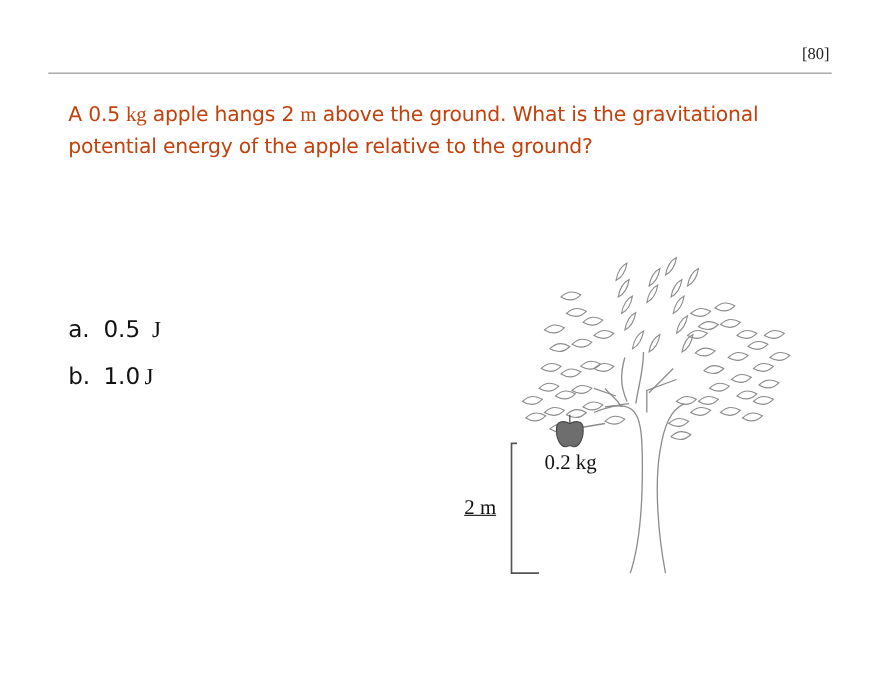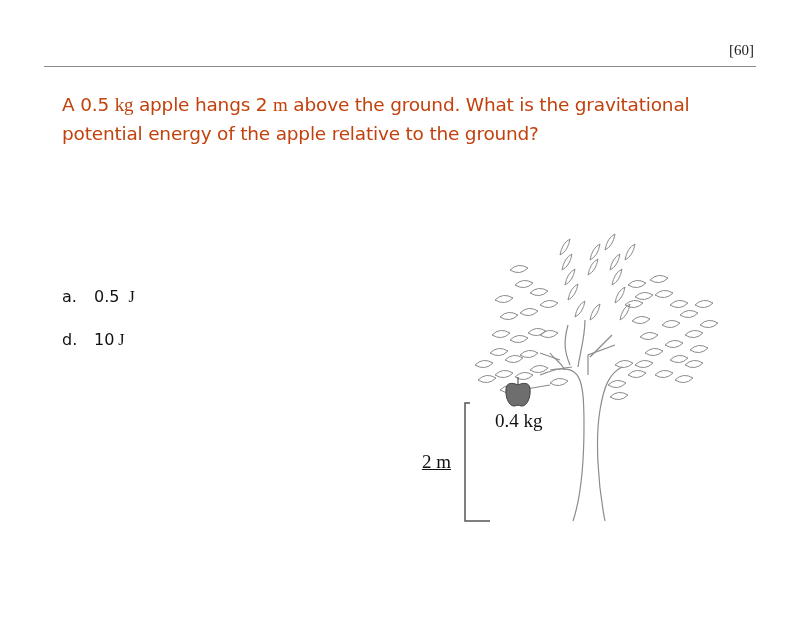--- a/index.html
+++ b/index.html
@@ -20,46 +20,46 @@
 
     .question {
       position: absolute; left: 62px; top: 90px; width: 700px;
       font-family: "DejaVu Sans", sans-serif; font-size: 18.5px; line-height: 29px;
       color: #c2410c; letter-spacing: -0.2px;
     }
     .question .unit { font-family: "Liberation Serif", serif; font-size: 19px; }
 
     .options { position: absolute; left: 62px; top: 287px; }
     .option {
-      font-family: "DejaVu Sans", sans-serif; font-size: 16px; height: 42.5px;
+      font-family: "DejaVu Sans", sans-serif; font-size: 21px; height: 42.5px;
       color: #111; white-space: nowrap;
     }
     .option .letter { display: inline-block; width: 32px; }
     .option .unit { font-family: "Liberation Serif", serif; margin-left: 4px; }
 
     .figure { position: absolute; left: 400px; top: 225px; width: 330px; height: 310px; }
     .fig-label { position: absolute; font-family: "Liberation Serif", serif; font-size: 19px; color: #111; }
   </style>
 </head>
 <body>
 
 <div class="header">
-  <div class="page-num">[60]</div>
+  <div class="page-num">[80]</div>
 </div>
 
 <div class="question">
   <span>A 0.5 </span><span class="unit">kg</span><span> apple hangs 2 </span><span class="unit">m</span><span> above the ground.  What is the gravitational potential energy of the apple relative to the ground?</span>
 </div>
 
 <div class="options">
   <div class="option">
     <span class="letter">a.</span><span>0.5 </span><span class="unit">J</span>
   </div>
   <div class="option">
-    <span class="letter">d.</span><span>10</span><span class="unit">J</span>
+    <span class="letter">b.</span><span>1.0</span><span class="unit">J</span>
   </div>
 </div>
 
 <div class="figure">
   <svg width="330" height="310" viewBox="0 0 330 310">
 
     <g stroke="#555" stroke-width="1.5" fill="none">
       <polyline points="70,178 65,178 65,296 90,296"></polyline>
     </g>
 
@@ -138,15 +138,15 @@
       <path d="M150,158 q8,-8 18,-2 q-8,8 -18,2 z"></path>
       <path d="M115,152 q8,-8 18,-2 q-8,8 -18,2 z"></path>
       <path d="M100,165 q8,-8 18,-2 q-8,8 -18,2 z"></path>
     </g>
 
     <g>
       <line x1="118" y1="152" x2="118" y2="160" stroke="#555" stroke-width="1.2"></line>
       <path d="M106,164 C106,158 112,157 118,160 C124,157 130,158 130,164 C131,172 127,182 121,181 C119,180 117,180 115,181 C109,182 105,172 106,164 Z" fill="#6e6e6e" stroke="#444" stroke-width="1"></path>
     </g>
   </svg>
-  <div class="fig-label" style="left:95px; top:185px;">0.4 kg</div>
+  <div class="fig-label" style="left:95px; top:185px;">0.2 kg</div>
   <div class="fig-label" style="left:22px; top:226px;text-decoration:underline;">2 m</div>
 </div>
 
 </body></html>

